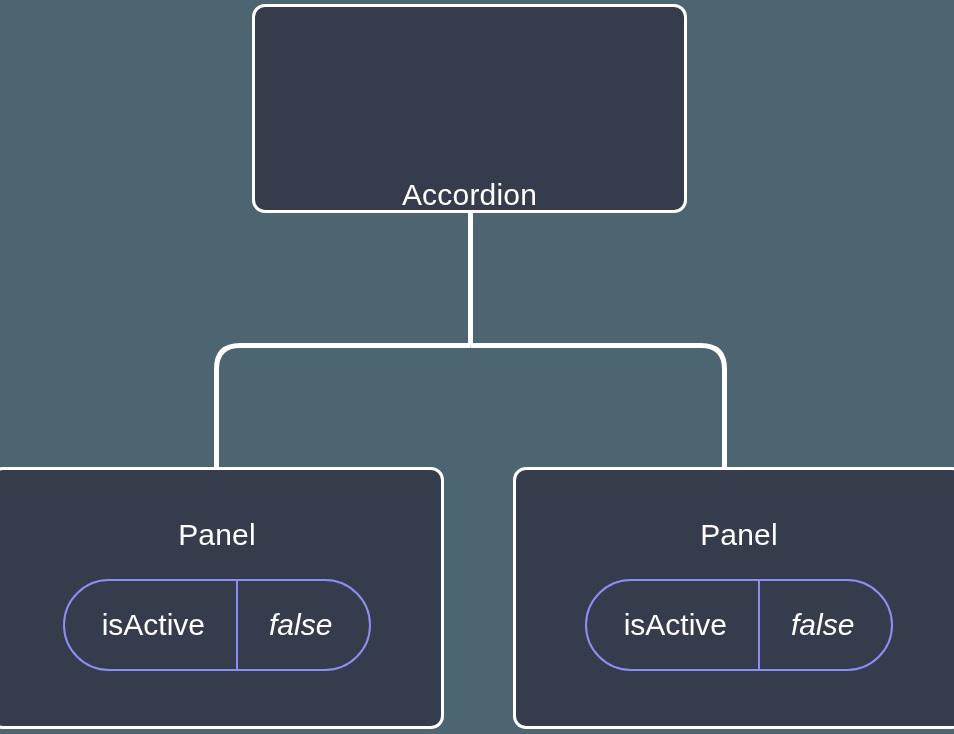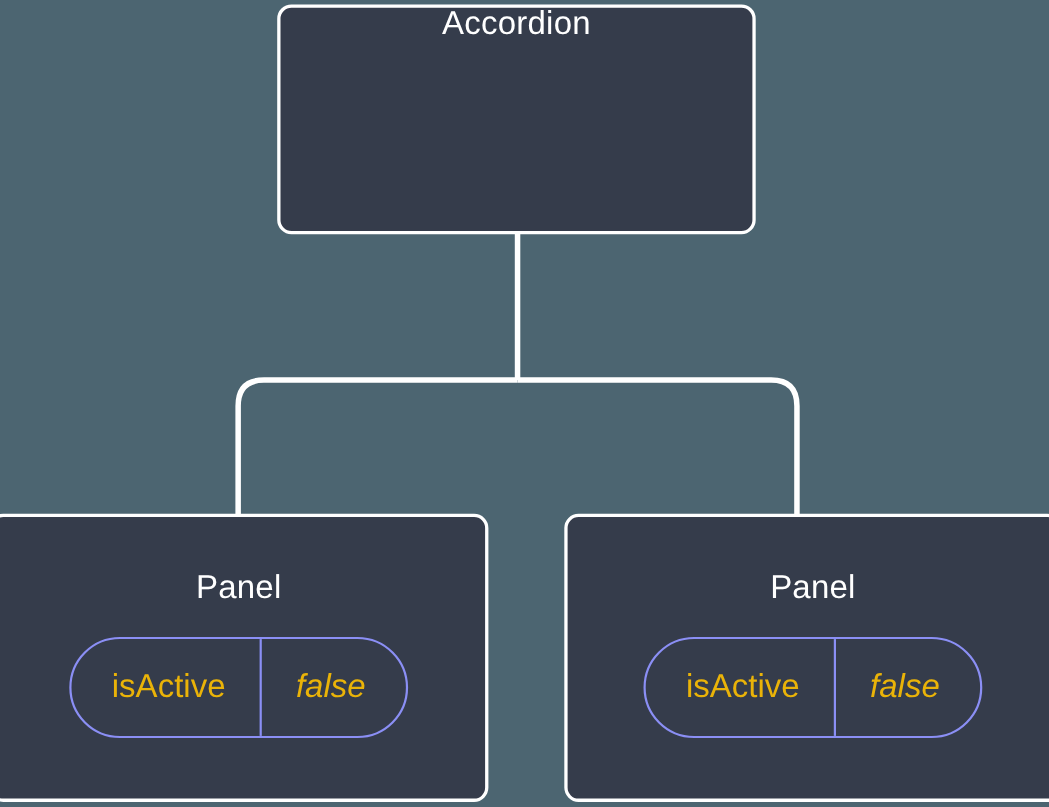--- a/index.html
+++ b/index.html
@@ -40,21 +40,21 @@
     letter-spacing: 0.2px;
     line-height: 1;
     white-space: nowrap;
   }
   
   #node-accordion {
     left: 252px;
     top: 4px;
     width: 435px;
     height: 209px;
-    justify-content: flex-start;
+    justify-content: flex-end;
   }
   
   .panel-node {
     top: 467px;
     height: 262px;
     padding-top: 50px;
   }
   #node-panel-0 { left: -10px; width: 454px; }
   #node-panel-1 { left: 513px; width: 452px; }
 
@@ -65,21 +65,21 @@
     border: 2px solid #8b8ff5;
     border-radius: 999px;
     background: transparent;
     overflow: hidden;
     height: 88px;
   }
   .prop-cell {
     display: flex;
     align-items: center;
     justify-content: center;
-    color: #eab308;
+    color: #ffffff;
     font-size: 30px;
     line-height: 1;
     white-space: nowrap;
   }
   .prop-key {
     padding: 0 31px 0 37px;
   }
   .prop-val {
     padding: 0 37px 0 31px;
     border-left: 2px solid #8b8ff5;

